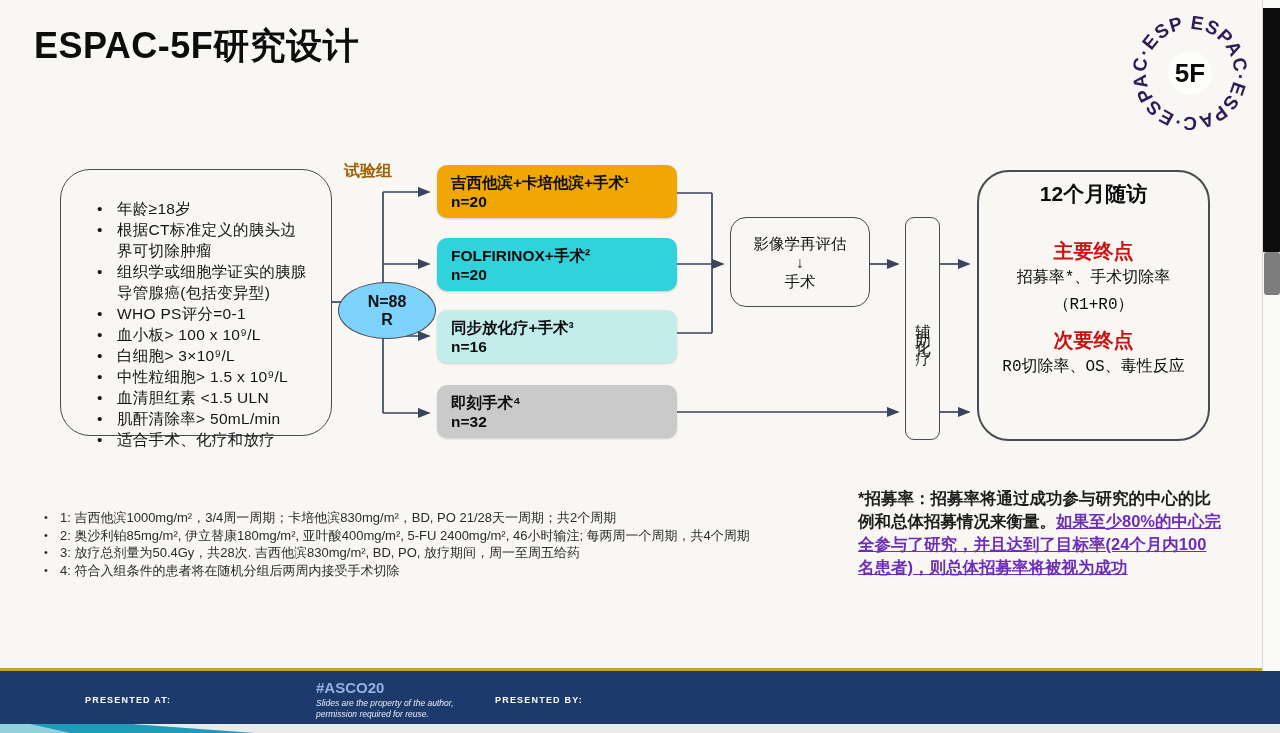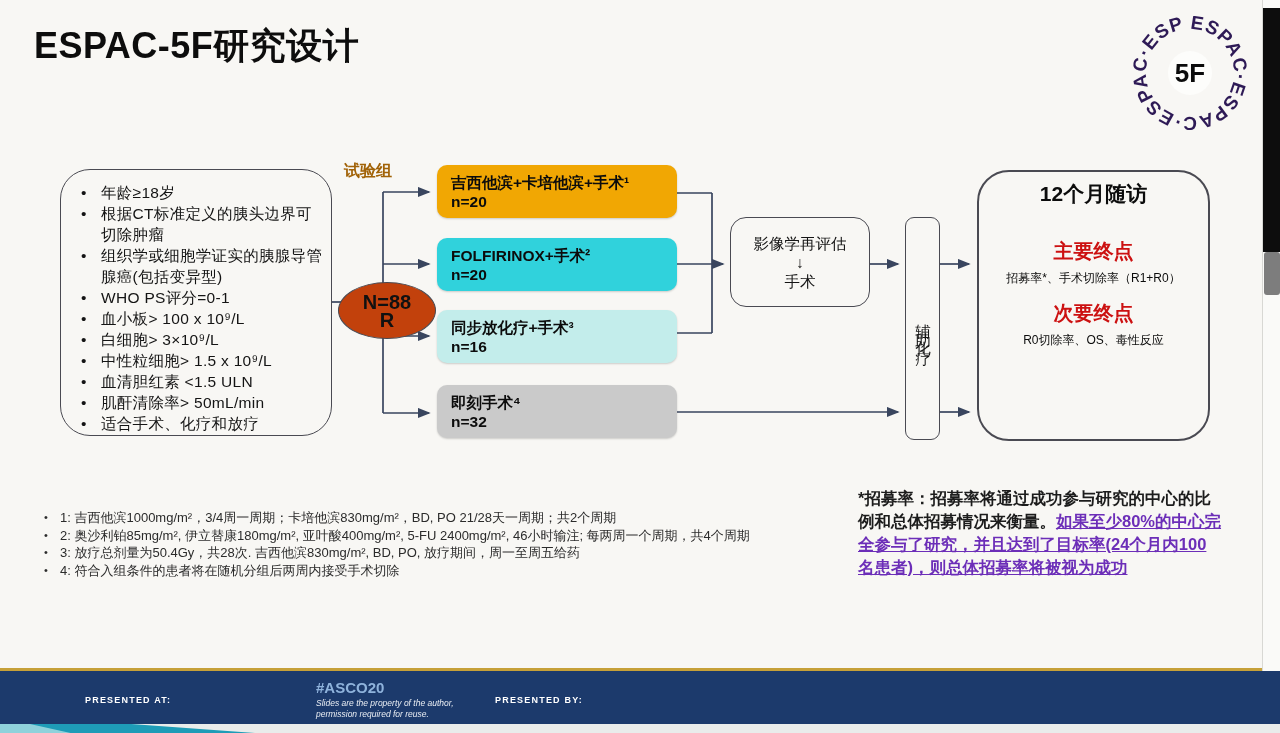--- a/index.html
+++ b/index.html
@@ -13,35 +13,35 @@
   
   #page-title{left:34px;top:22px;font-size:36px;font-weight:800;letter-spacing:.5px;color:#0d0d0d;}
   
   #espac-logo{left:1133px;top:16px;width:114px;height:114px;}
   
   #criteria-box{
     left:60px;top:169px;width:272px;height:267px;
     border:1.6px solid #4a4a52;border-radius:30px;background:transparent;
     padding:12px 8px 8px 14px;box-sizing:border-box;z-index:2;
   }
-  #criteria-box ul{margin:0;padding:0;list-style:none;}
+  #criteria-box ul{margin:16px;padding:0;list-style:none;}
   #criteria-box li{
     position:relative;padding-left:26px;font-size:15.5px;line-height:21px;
     letter-spacing:.3px;color:#141414;
   }
   #criteria-box li::before{content:"•";position:absolute;left:6px;top:0;color:#141414;}
   #enroll-period{left:60px;top:437px;width:272px;text-align:center;font-size:13.5px;color:#222;}
   
   #group-label{left:344px;top:161px;font-size:16px;font-weight:700;color:#a16207;z-index:2;}
   
   #rand-oval{
     left:338px;top:282px;width:96px;height:55px;border:1.6px solid #4a4a52;
-    border-radius:50%;background:#c2410c;z-index:2;
+    border-radius:50%;background:#7dd3fc;z-index:2;
     display:flex;flex-direction:column;align-items:center;justify-content:center;
-    font-size:20px;font-weight:800;line-height:18px;color:#111;
+    font-size:16px;font-weight:800;line-height:18px;color:#111;
   }
   
   .arm{
     left:437px;width:240px;height:53px;border-radius:10px;z-index:2;
     display:flex;flex-direction:column;justify-content:center;
     padding-left:14px;box-sizing:border-box;
     font-size:15.5px;font-weight:800;line-height:19px;color:#0c0c0c;
     box-shadow:0 1px 2px rgba(0,0,0,.18);
   }
   #arm-0{top:165px;} #arm-1{top:238px;} #arm-2{top:310px;} #arm-3{top:385px;}
@@ -64,22 +64,22 @@
   }
   
   #followup-box{
     left:977px;top:170px;width:233px;height:271px;border:2px solid #4a4a52;
     border-radius:32px;z-index:2;background:#f8f7f4;
     text-align:center;box-sizing:border-box;padding-top:8px;
   }
   #followup-title{font-size:21px;font-weight:800;color:#0c0c0c;}
   .endpoint-label{margin-top:8px;font-size:20px;font-weight:800;}
   .endpoint-text{
-    font-family:Liberation Sans, sans-serif;
-    font-size:12px;line-height:27px;color:#0c0c0c;padding:0 10px;
+    font-family:Liberation Mono, monospace;
+    font-size:16px;line-height:27px;color:#0c0c0c;padding:0 10px;
   }
   #primary-label{margin-top:30px;}
   
   #footnotes{left:40px;top:509px;width:800px;}
   .footnote{
     position:relative;padding-left:20px;font-size:13px;line-height:17.5px;color:#2b2b2b;
   }
   .footnote::before{content:"•";position:absolute;left:4px;top:0;color:#2b2b2b;font-size:11px;}
   
   #recruit-note{left:858px;top:487px;width:364px;font-size:16.5px;font-weight:700;line-height:23px;}

